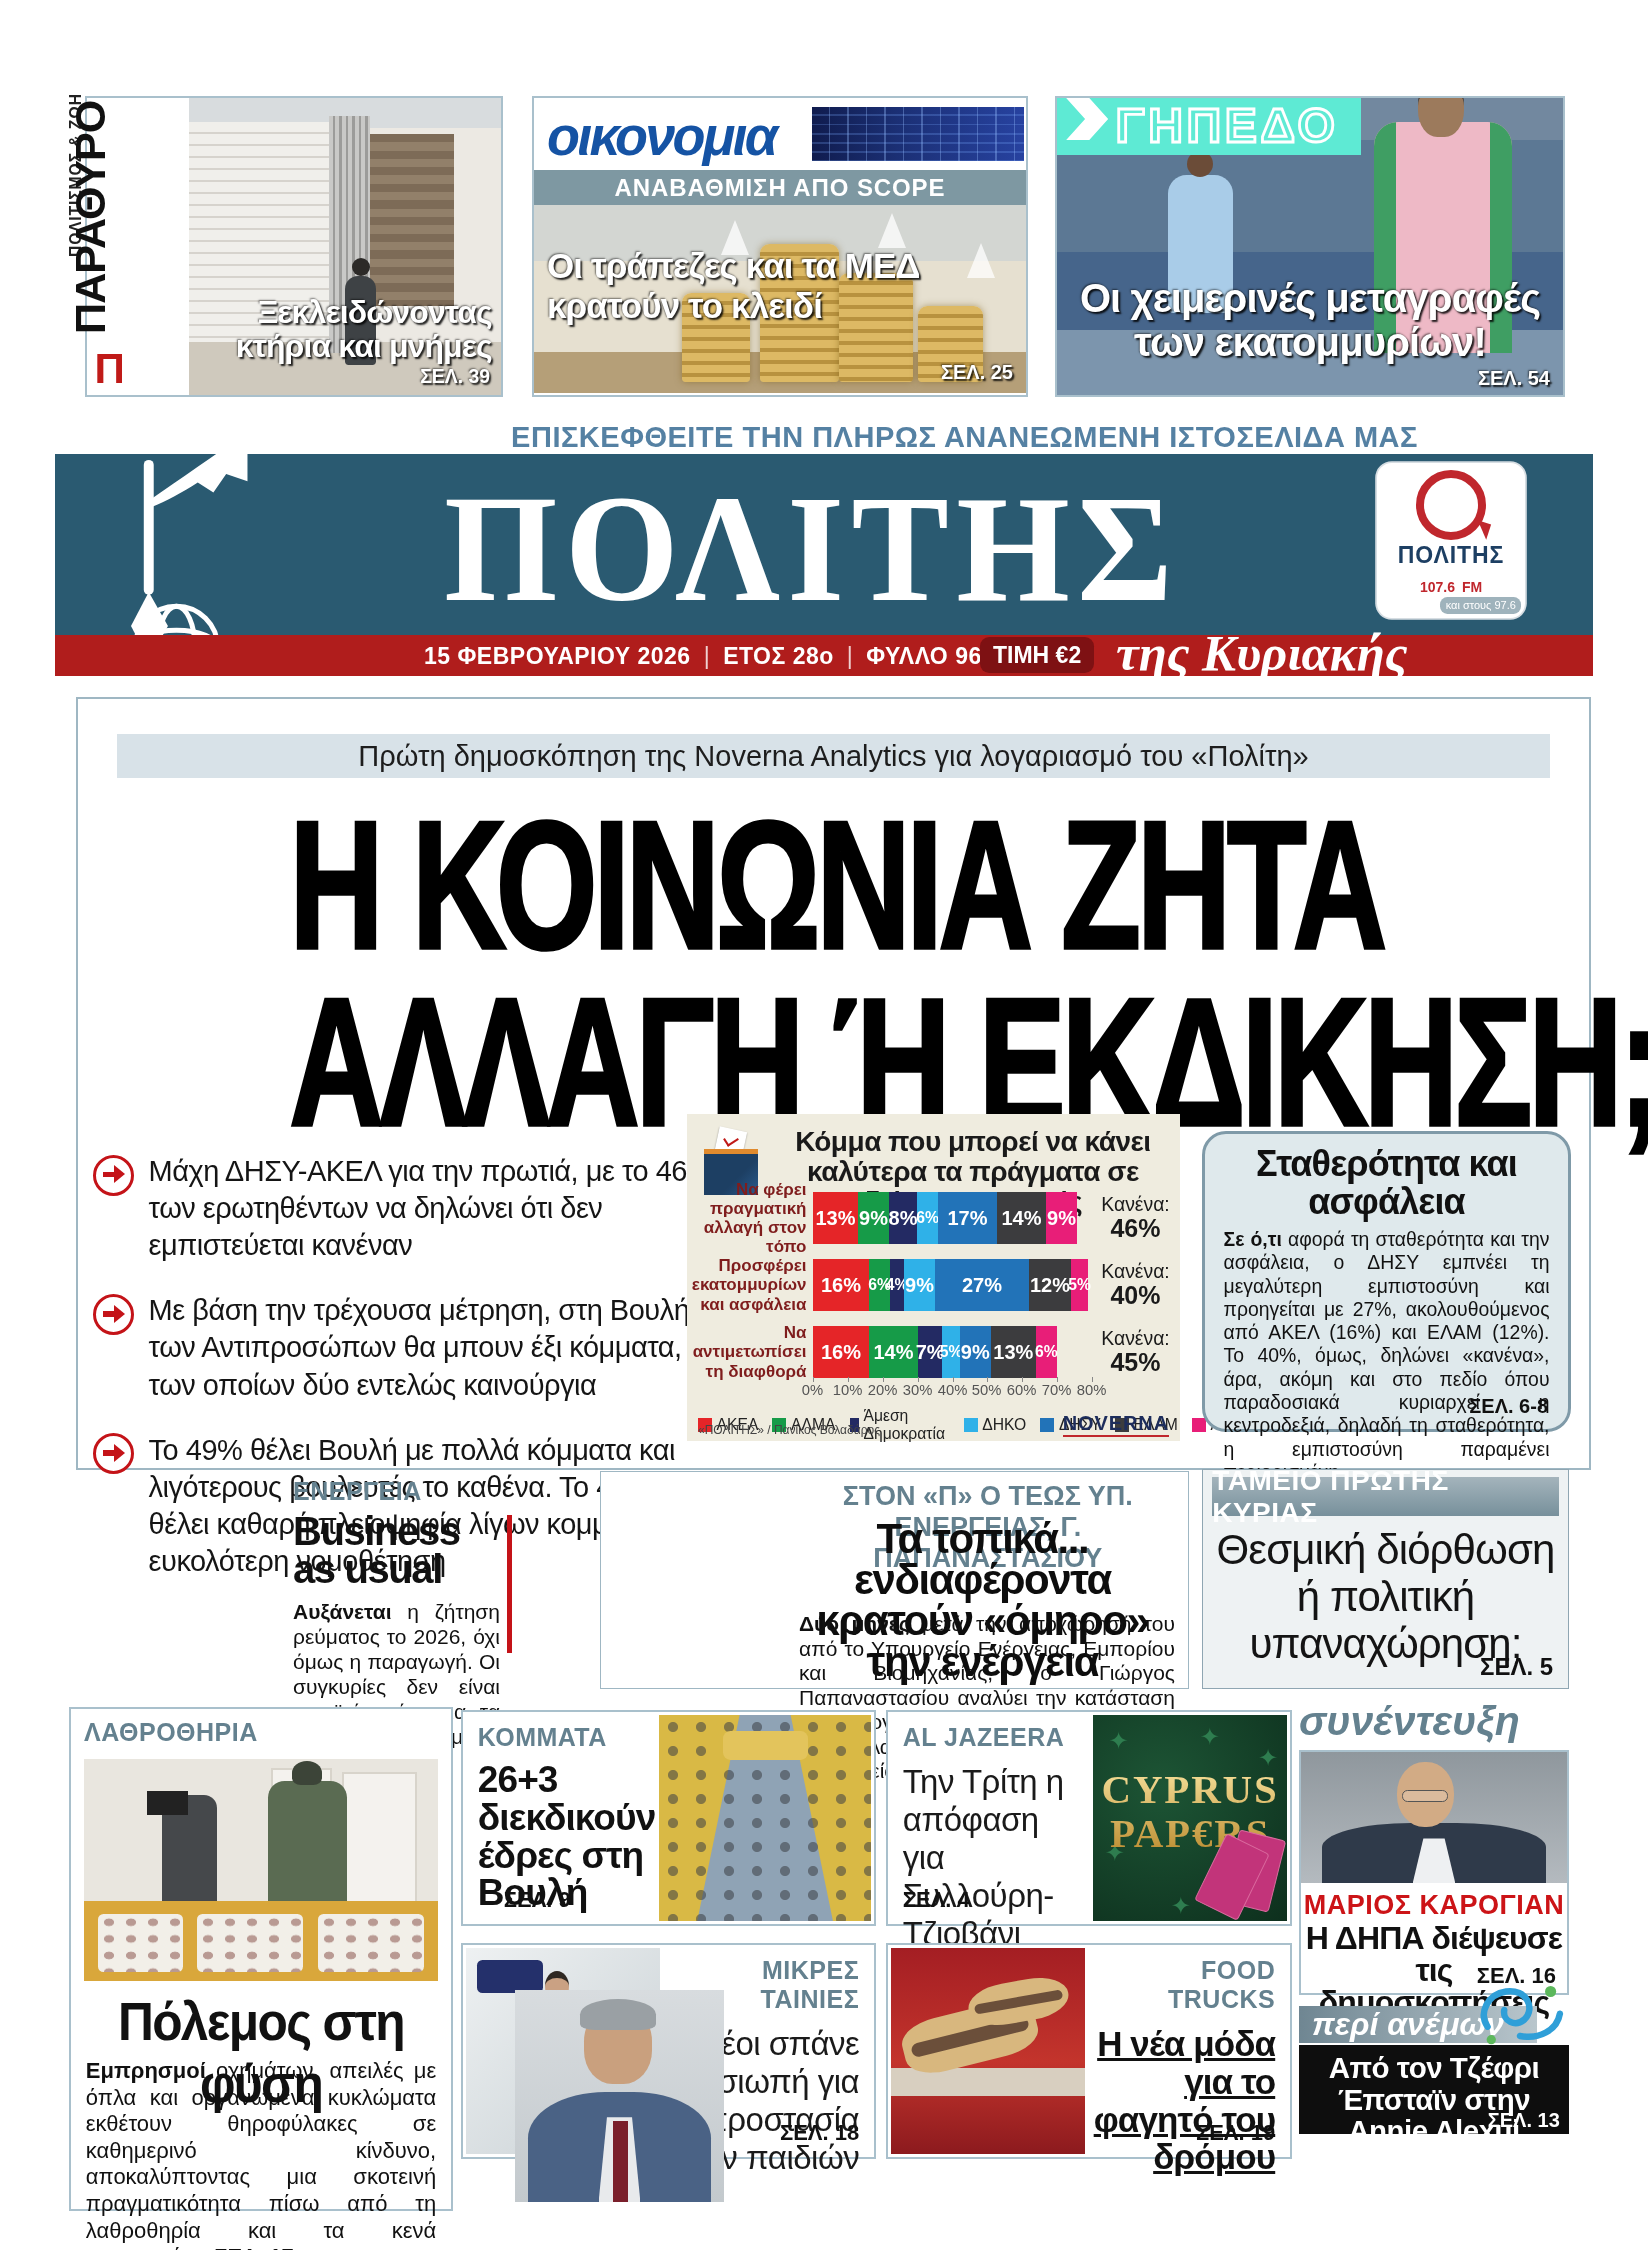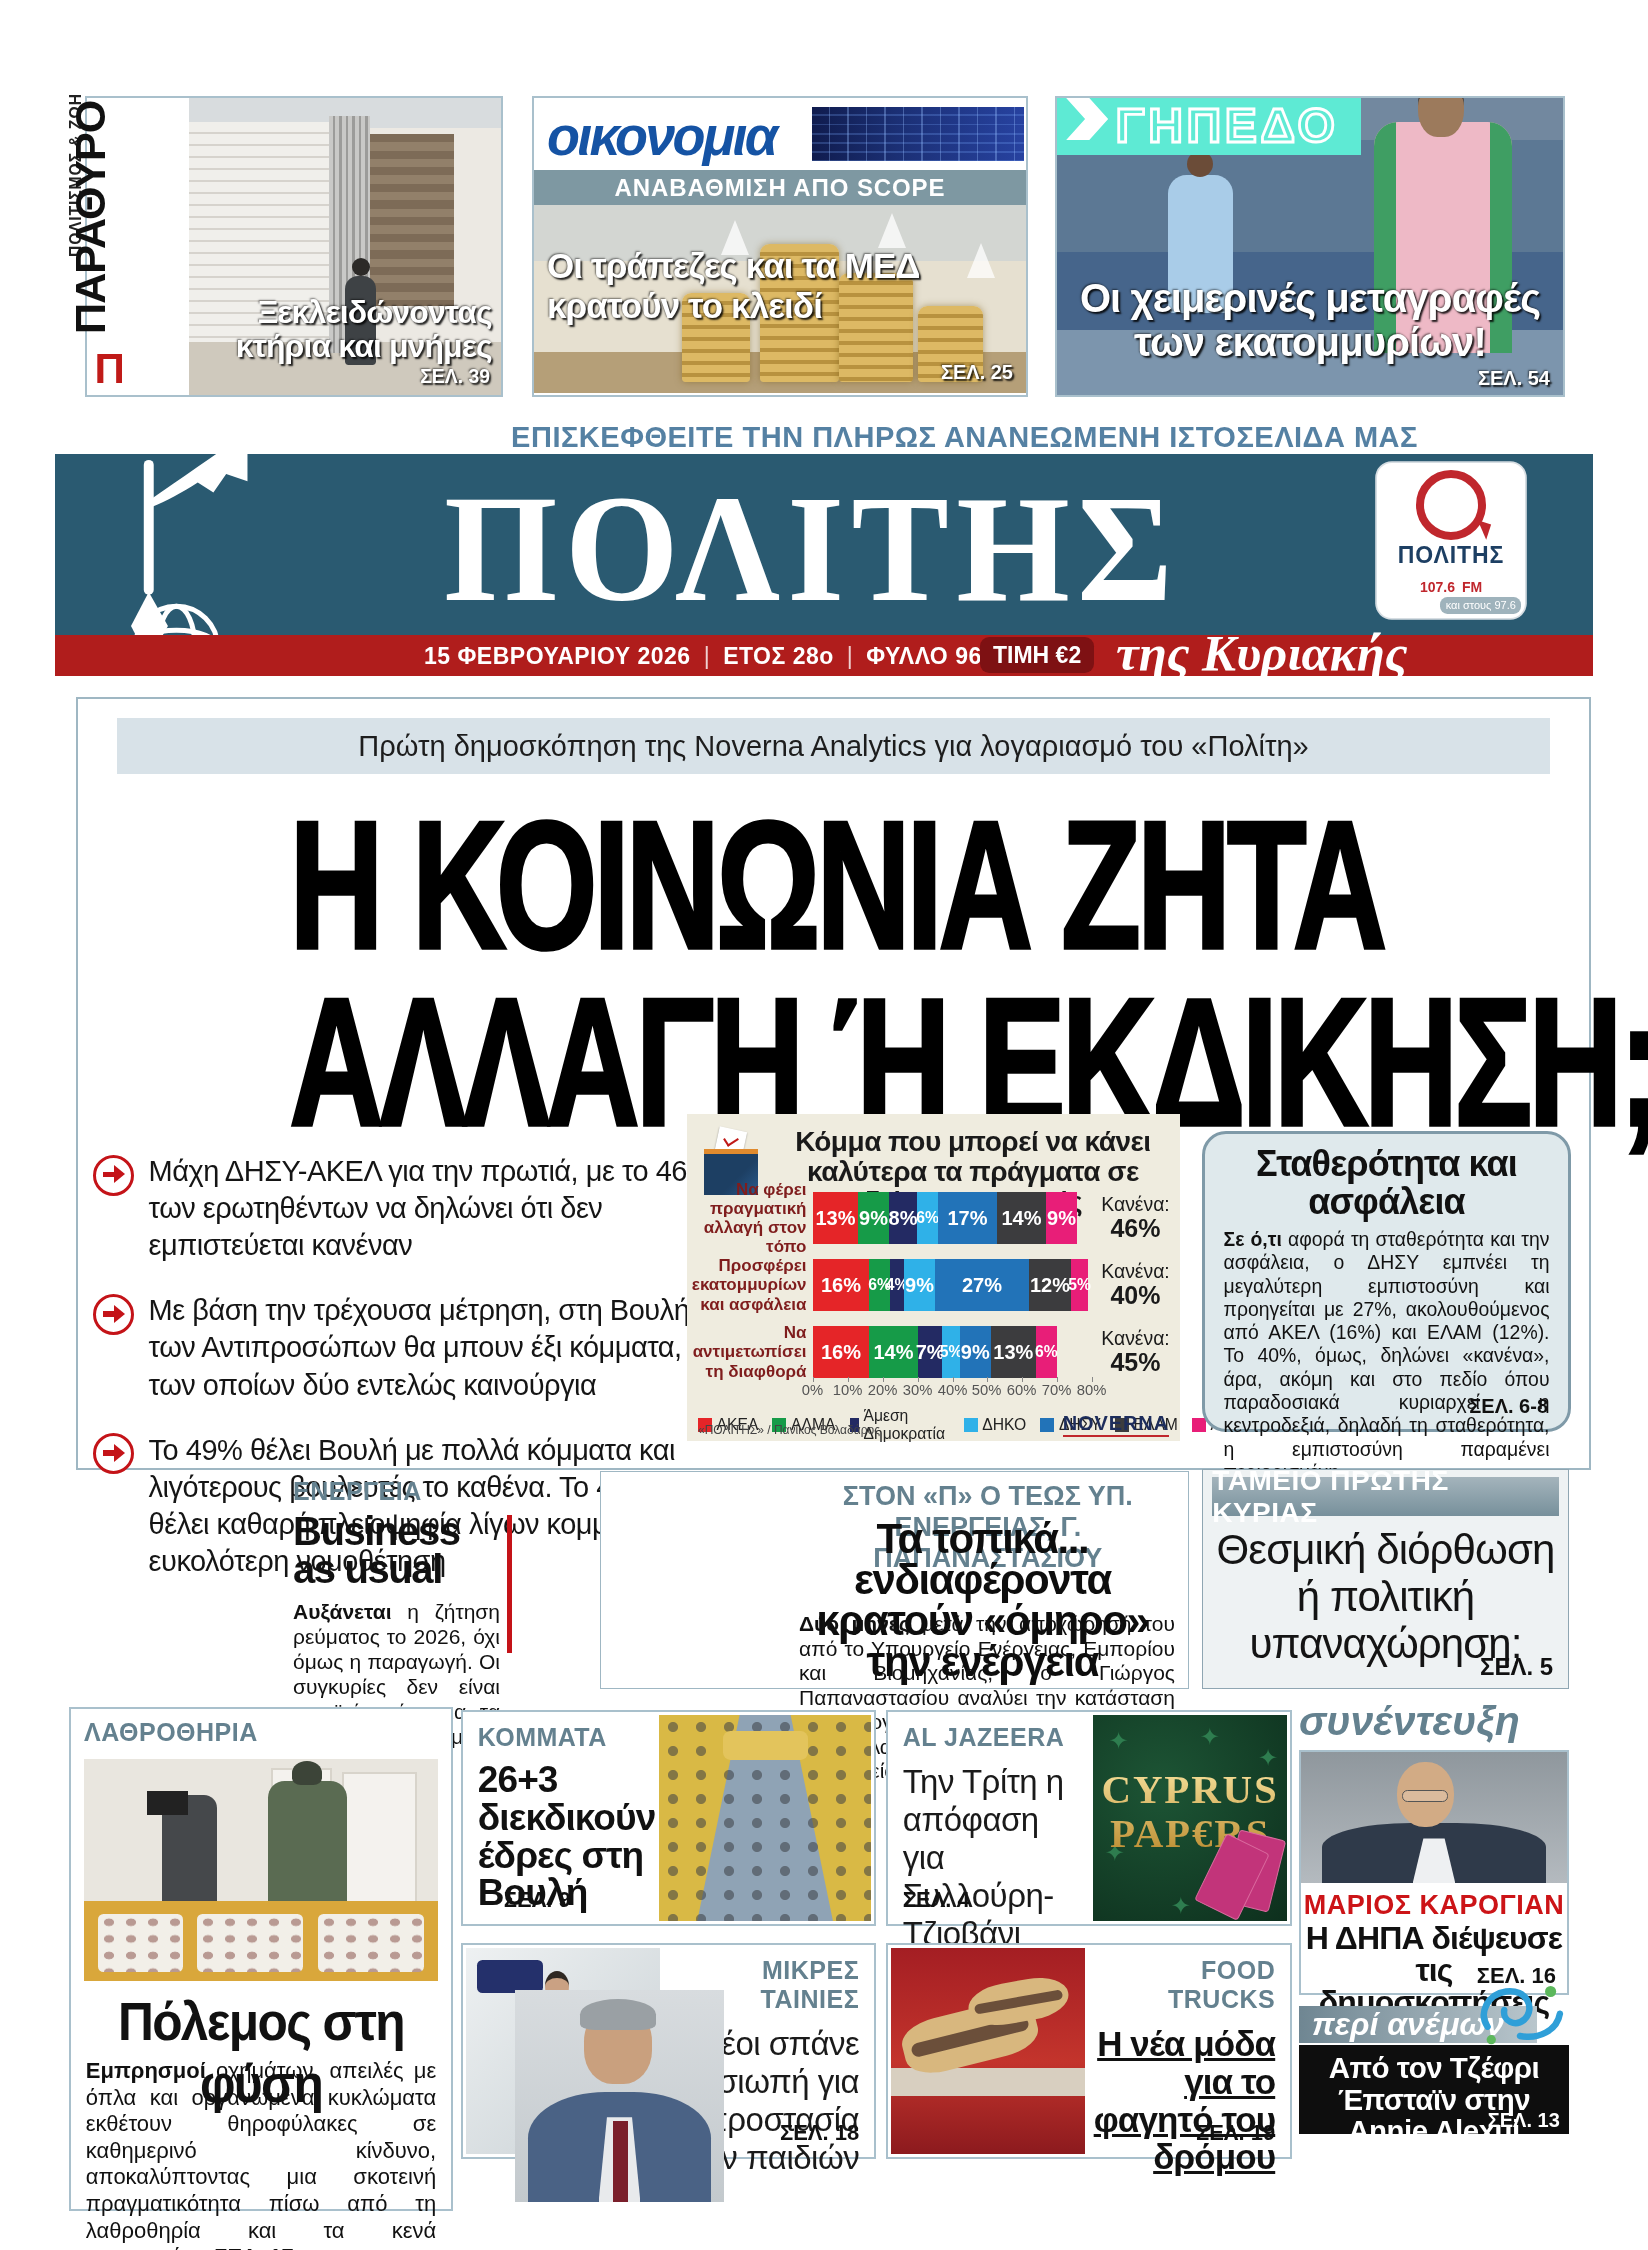--- a/index.html
+++ b/index.html
@@ -84,21 +84,21 @@
       padding:2.8px 5.5px;border-radius:7.4px;line-height:1.1;}
   .redband{left:55px;top:635px;width:1538px;height:41px;background:#b01d1c;}
   .dateline{position:absolute;left:369px;top:8.3px;color:#fff;font-weight:bold;font-size:23px;letter-spacing:0.5px;}
   .dateline .sep{margin:0 13px;font-weight:normal;opacity:.8;}
   .price{position:absolute;left:925px;top:1.8px;height:33px;padding:1.8px 13px;background:#7e1113;color:#fff;
          font-weight:bold;font-size:23px;border-radius:9.2px;display:flex;align-items:center;}
   .edition{position:absolute;left:1061px;top:-11px;color:#fff;font-family:"Liberation Serif",serif;
            font-style:italic;font-weight:bold;font-size:51px;}
   
   .mainbox{left:76px;top:697px;width:1515px;height:773px;border:2.8px solid #9fb7c3;background:#fff;box-sizing:border-box;}
-  .mkicker{position:absolute;left:39px;top:19px;right:39px;height:56px;background:#d8e2e8;
+  .mkicker{position:absolute;left:39px;top:35px;right:39px;height:44px;background:#d8e2e8;
            display:flex;align-items:center;justify-content:center;font-size:29px;color:#1d1d1d;}
   .hline{position:absolute;left:0;width:100%;text-align:center;font-weight:bold;color:#000;
          font-size:181px;line-height:1;letter-spacing:-5.5px;transform:scaleX(.72);
          -webkit-text-stroke:3.7px #000;white-space:nowrap;}
   .hline1{top:96px;}
   .hline2{top:273px;}
   .bullets{position:absolute;left:14.8px;top:454px;width:628px;}
   .bullet{display:flex;gap:14.8px;margin-bottom:28px;}
   .bicon{flex:0 0 41px;width:41px;height:41px;border:3.7px solid #c41318;border-radius:50%;
          box-sizing:border-box;position:relative;background:#fff;margin-top:1.8px;}

